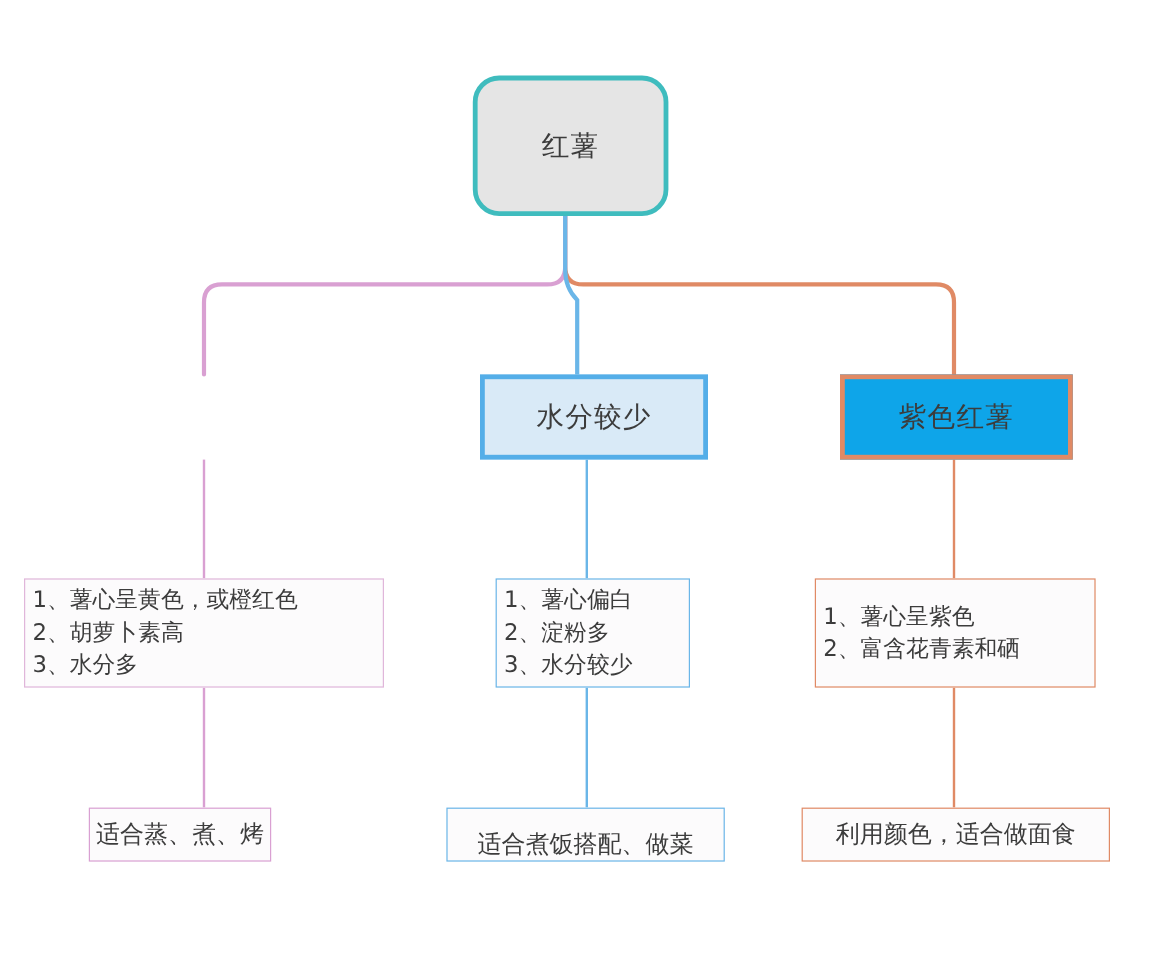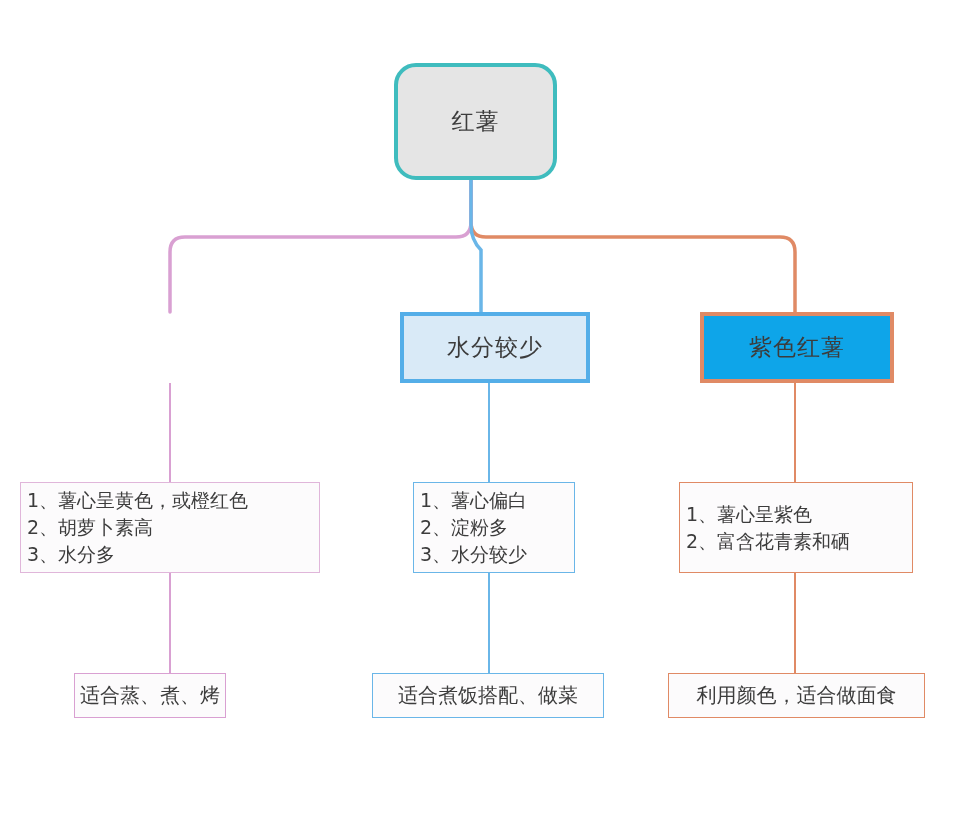--- a/index.html
+++ b/index.html
@@ -129,20 +129,21 @@
     left: 74px;
     top: 673px;
     width: 152px;
     border-color: #d9a0d2;
   }
   .use-white {
     left: 372px;
     top: 673px;
     width: 232px;
     border-color: #6ab6e8;
+    align-items: flex-end;
   }
   .use-purple {
     left: 668px;
     top: 673px;
     width: 257px;
     border-color: #e08a65;
   }
 </style>
 </head>
 <body>

